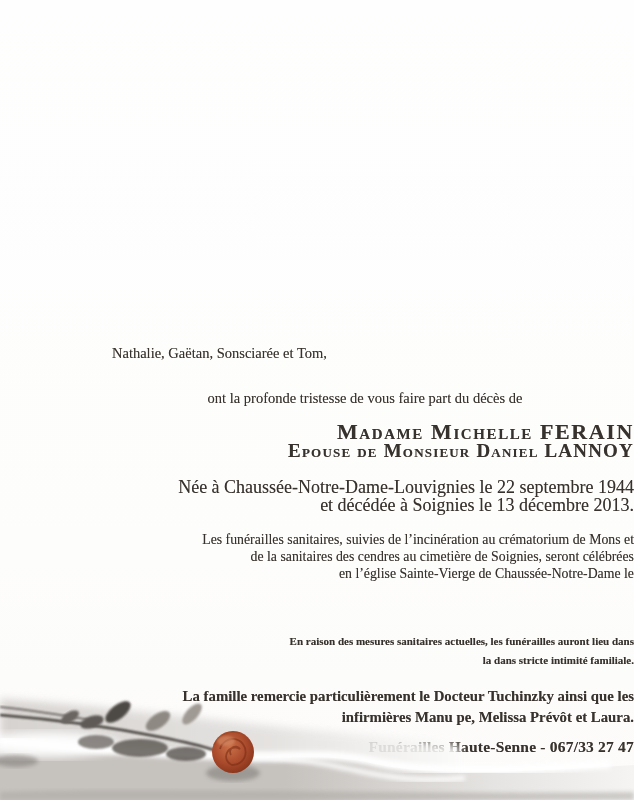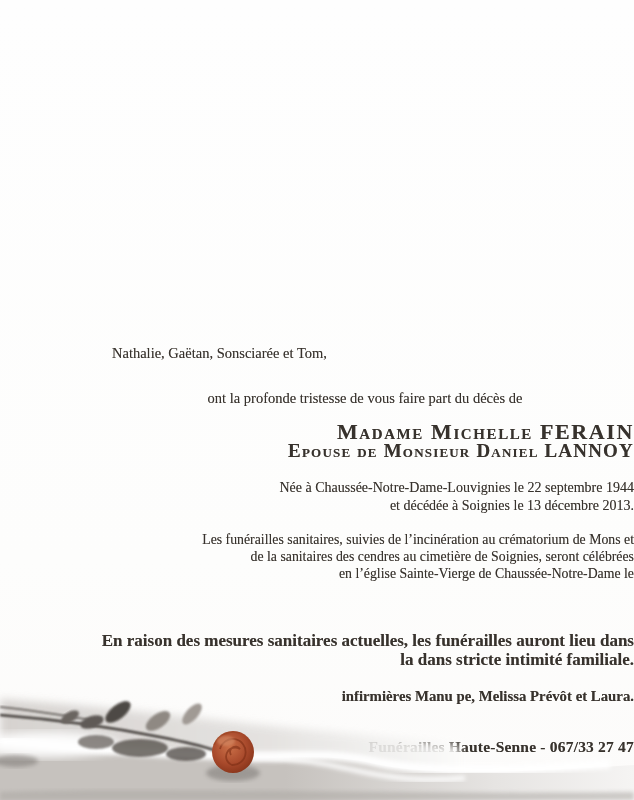--- a/index.html
+++ b/index.html
@@ -49,37 +49,37 @@
   }
   .spouse-line {
     top: 416px;
     font-size: 19px;
     font-variant: small-caps;
     letter-spacing: 1.2px;
     font-weight: 600;
   }
   .birth-block {
     top: 455px;
-    font-size: 14px;
+    font-size: 18px;
     line-height: 17.5px;
   }
   .ceremony-block {
     top: 508px;
     font-size: 13.8px;
     line-height: 16.8px;
   }
   .date-line {
     top: 566px;
     font-size: 18px;
     font-weight: 600;
     letter-spacing: 0.3px;
   }
   .covid-block {
     top: 608px;
-    font-size: 17px;
+    font-size: 11px;
     font-weight: bold;
     line-height: 18.5px;
   }
   .thanks-block {
     top: 662px;
     font-size: 14.8px;
     font-weight: bold;
     line-height: 21px;
   }
   .footer-line {
@@ -121,20 +121,21 @@
     <div>en l’église Sainte-Vierge de Chaussée-Notre-Dame le</div>
   </div>
 
 
   <div class="txt center covid-block">
     <div>En raison des mesures sanitaires actuelles, les funérailles auront lieu dans</div>
     <div>la dans stricte intimité familiale.</div>
   </div>
 
   <div class="txt center thanks-block">
+    <div>La famille remercie particulièrement le Docteur Tuchinzky ainsi que les</div>
     <div>infirmières Manu pe, Melissa Prévôt et Laura.</div>
   </div>
 
   <div class="txt center footer-line">Funérailles Haute-Senne - 067/33 27 47</div>
 
   <svg class="photo" viewBox="0 0 634 135" xmlns="http://www.w3.org/2000/svg" aria-hidden="true">
     <defs>
       <filter id="soft1">
           <feGaussianBlur stdDeviation="2.2"></feGaussianBlur>
         </filter>

